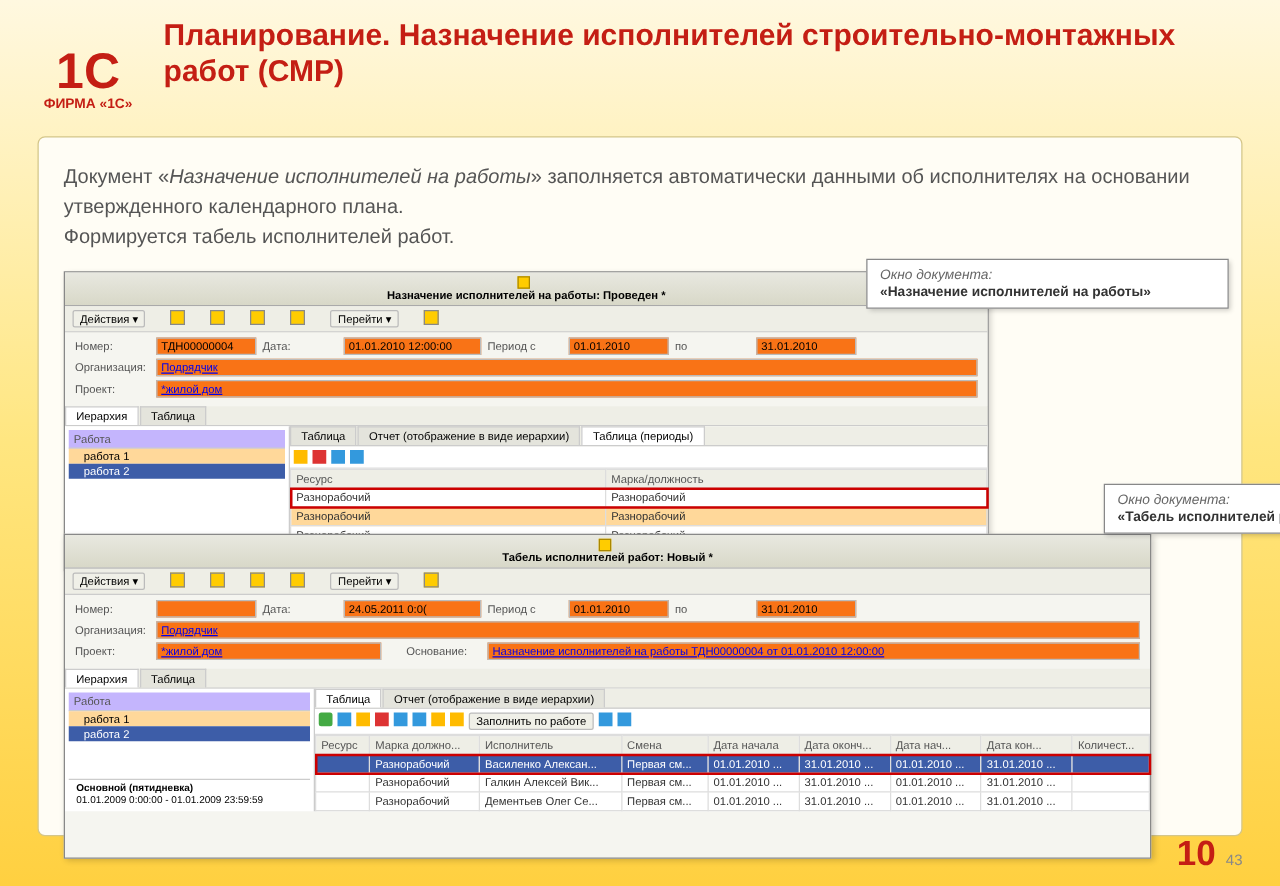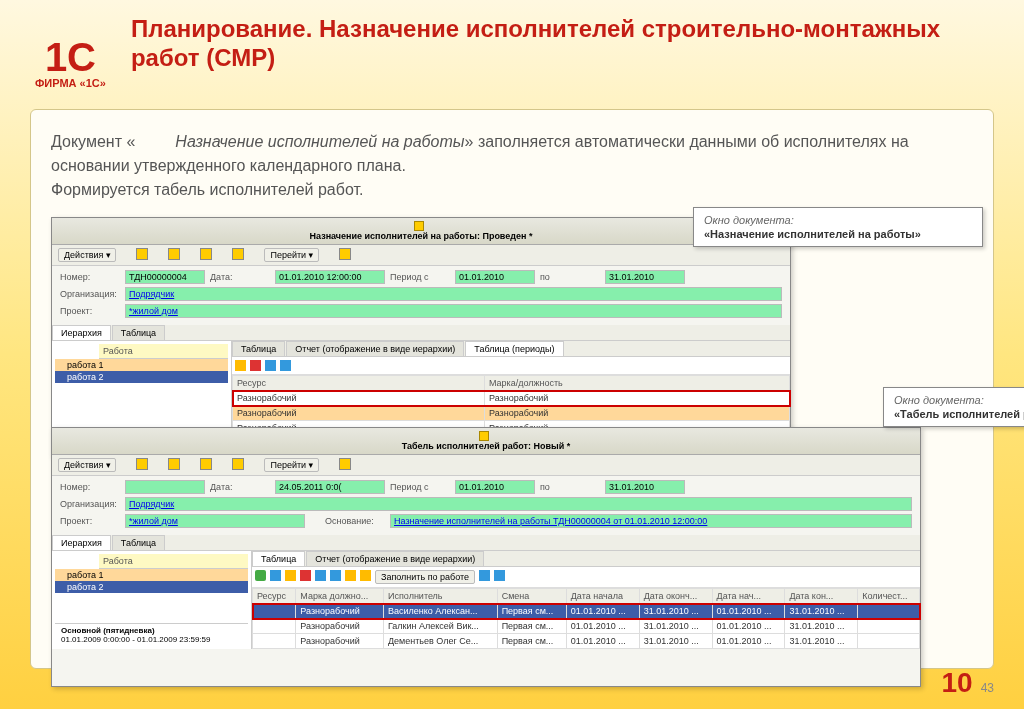--- a/index.html
+++ b/index.html
@@ -4,45 +4,45 @@
 <style>
   * { box-sizing: border-box; margin: 0; padding: 0; }
   body { font-family: Arial, sans-serif; background: linear-gradient(#fff8e0, #ffe680 50%, #ffd040); width: 1024px; height: 709px; position: relative; overflow: hidden; }
   .header { display: flex; align-items: flex-start; padding: 15px 30px 10px; }
   .logo { width: 90px; display: flex; flex-direction: column; align-items: center; color: #c41e14; margin-top: 26px; }
   .logo-icon { font-size: 40px; font-weight: bold; line-height: 0.8; }
   .logo-text { font-size: 11px; font-weight: bold; margin-top: 4px; }
   .title { color: #c41e14; font-size: 24px; font-weight: bold; line-height: 1.2; margin-left: 20px; }
   .content-box { background: #fffdf5; border: 1px solid #d4c68a; border-radius: 6px; margin: 10px 30px; padding: 20px; position: relative; height: 560px; }
   .desc { color: #555; font-size: 16px; line-height: 1.5; }
-  .desc em { font-style: italic; margin-left: 40px; }
+  .desc em { font-style: italic; }
   .windows-area { position: relative; margin-top: 15px; }
   .window { position: absolute; background: #f5f5f0; border: 1px solid #888; box-shadow: 2px 2px 5px rgba(0,0,0,0.2); font-size: 9px; }
   .win1 { left: 0; top: 0; width: 740px; height: 240px; }
   .win2 { left: 0; top: 210px; width: 870px; height: 260px; }
   .titlebar { background: linear-gradient(#e8e8e0, #d8d8c8); border-bottom: 1px solid #aaa; padding: 3px 6px; font-weight: bold; display: flex; align-items: center; flex-direction: column; }
   .titlebar-icon { width: 10px; height: 10px; background: #fc0; border: 1px solid #a80; margin-right: 4px; }
   .toolbar { background: #eeeee6; padding: 3px 6px; border-bottom: 1px solid #ccc; display: flex; align-items: flex-start; gap: 20px; }
   .btn { display: inline-block; padding: 1px 5px; background: #f0f0e8; border: 1px solid #bbb; border-radius: 2px; cursor: pointer; }
   .icon-sq { width: 12px; height: 12px; display: inline-block; border: 1px solid #888; background: #fc0; }
   .form-area { padding: 4px 8px; background: #f5f5f0; }
   .form-row { display: flex; align-items: center; margin-bottom: 3px; gap: 5px; }
   .lbl { color: #555; min-width: 60px; }
-  .field { background: #86efac; border: 1px solid #bbb; padding: 1px 3px; height: 14px; }
+  .field { background: #f97316; border: 1px solid #bbb; padding: 1px 3px; height: 14px; }
   .field-sm { width: 80px; }
   .field-md { width: 110px; }
   .field-lg { flex: 1; }
   .link { color: #00e; text-decoration: underline; }
   .tabs { display: flex; border-bottom: 1px solid #ccc; background: #eeeee6; }
   .tab { padding: 2px 8px; border: 1px solid #ccc; border-bottom: none; background: #e4e4dc; margin-right: 1px; cursor: pointer; }
   .tab.active { background: #fff; }
   .split { display: flex; }
   .left-pane { width: 180px; border-right: 1px solid #ccc; padding: 3px; background: #fff; }
   .right-pane { flex: 1; background: #fff; }
-  .col-head { background: #fef9c3; border-bottom: 1px solid #ccc; padding: 2px 4px; color: #555; margin-left: 44px; }
+  .col-head { background: #c4b5fd; border-bottom: 1px solid #ccc; padding: 2px 4px; color: #555; }
   .tree-item { padding: 1px 4px 1px 12px; }
   .tree-item.sel { background: #3d5da8; color: #fff; }
   .tree-item.hi { background: #ffd89a; }
   .grid { width: 100%; border-collapse: collapse; }
   .grid th, .grid td { border: 1px solid #ddd; padding: 2px 4px; text-align: left; color: #333; }
   .grid th { background: #eeeee6; color: #555; font-weight: normal; }
   .red-outline { outline: 2px solid #c00; outline-offset: -1px; }
   .row-hi { background: #ffd89a !important; }
   .row-sel td { background: #3d5da8 !important; color: #fff; }
   .callout { position: absolute; background: #fff; border: 1px solid #888; padding: 6px 10px; font-size: 11px; box-shadow: 2px 2px 4px rgba(0,0,0,0.2); color: #333; }

